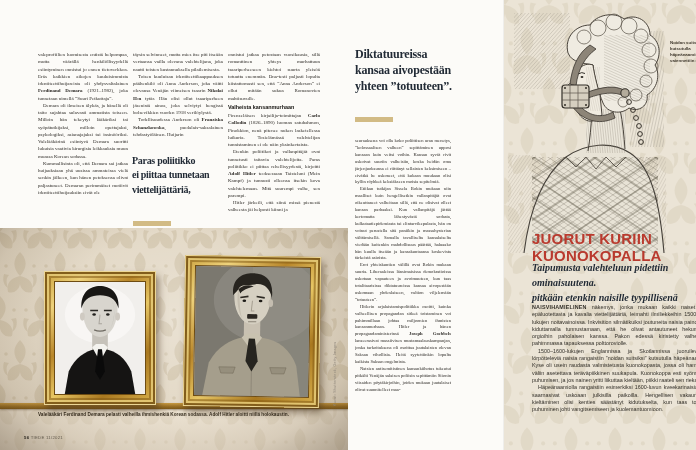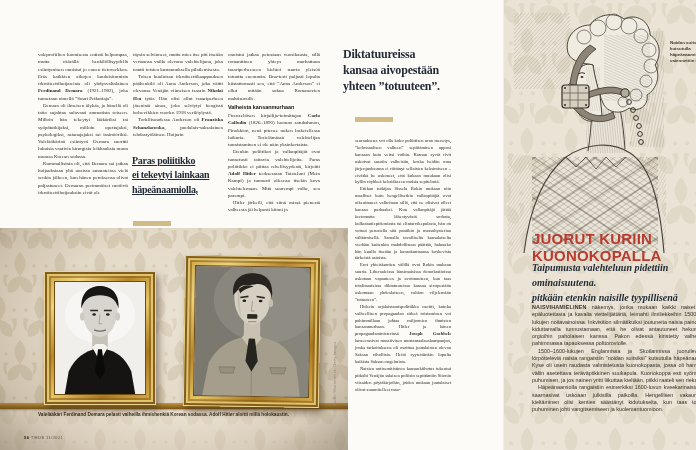--- a/index.html
+++ b/index.html
@@ -17,26 +17,26 @@
   .col .b{font-weight:700;}
   .c1{left:38px;top:51px;width:90px;height:178px;}
   .c2{left:133px;top:51px;width:90px;height:104px;}
   .c3{left:228px;top:51px;width:92px;height:162px;}
   .c4{left:355px;top:138px;width:96px;height:296px;font-size:4.6px;line-height:6.9px;}
   .sec-head{font:700 5.4px/7.25px "Liberation Sans","DejaVu Sans",sans-serif;color:#14120f;margin:2px 0 1px;text-align:left;}
 
   .pullquote{position:absolute;left:132px;top:154px;width:100px;
              font:700 10px/14.4px "Liberation Serif","DejaVu Serif",serif;
              color:var(--ink,#222b36);letter-spacing:-0.3px;}
-  .pullquote div{white-space:nowrap;text-decoration:underline;}
+  .pullquote div{white-space:nowrap;}
   .rule{position:absolute;height:5px;background:var(--accent,#d2bb85);}
   .rule-quote{left:133px;top:221px;width:38px;}
   .rule-col4{left:355px;top:117px;width:38px;}
 
-  .col4-head{position:absolute;left:343px;top:46px;width:110px;
+  .col4-head{position:absolute;left:355px;top:46px;width:110px;
              font:700 12px/16.2px "Liberation Serif","DejaVu Serif",serif;
              color:var(--ink,#222b36);letter-spacing:-0.2px;}
   .col4-head div{white-space:nowrap;}
 
   .credit{position:absolute;left:333px;top:296px;height:110px;
           font:3.6px/4.2px "Liberation Sans","DejaVu Sans",sans-serif;color:#8d857a;
           writing-mode:vertical-rl;transform:rotate(180deg);letter-spacing:.3px;}
 
   
   .photo{position:absolute;left:0;top:228px;width:348px;height:222px;background:var(--wallbase,#e4dac8);overflow:hidden;}
@@ -113,22 +113,22 @@
     </div>
 
     <div class="col c2">
       <p class="para"><span>täysin selvinneet, mutta mies itse piti itseään vertaansa vailla olevana valehtelijana, joka nautti toisten kustannuksella pilailemisesta.</span></p>
       <p class="para ind"><span>Toisen kuuluisan identiteettikaappauksen päähenkilö oli Anna Anderson, joka väitti olevansa Venäjän viimeisen tsaarin </span><span class="b">Nikolai II:n</span><span> tytär. Hän olisi ollut tsaariperheen jäsenistä ainoa, joka selviytyi hengissä bolsevikkien vuoden 1918 verilöylystä.</span></p>
       <p class="para ind"><span>Todellisuudessa Anderson oli </span><span class="b">Franziska Schanzkowska</span><span>, puolalais-saksalainen tehdastyöläinen. Huijarin</span></p>
     </div>
 
     <div class="pullquote">
       <div>Paras poliitikko</div>
-      <div>ei tekeytyi lainkaan</div>
-      <div>häpeänaamiolla,</div>
+      <div>ei piittaa tunnetaan</div>
+      <div>viettelijättäriä,</div>
     </div>
     <div class="rule rule-quote"></div>
 
     <div class="col c3">
       <p class="para"><span>onnistui jatkaa petostaan vuosikausia, sillä romanttinen yhteys murhattuun tsaariperheeseen kiehtoi suurta yleisöä totuutta enemmän. Dna-testi paljasti lopulta kiistattomasti sen, että ”Anna Anderson” ei ollut mitään sukua Romanovien mahtisuvulle.</span></p>
       <div class="sec-head">Valheista kansanmurhaan</div>
       <p class="para"><span>Firenzeläisen kirjailija-toimittajan </span><span class="b">Carlo Collodin</span><span> (1826–1890) luoman satuhahmon, Pinokkion, nenä pitenee nuken lasketellessa luikuria. Tosielämässä valehtelijan tunnistaminen ei ole näin yksinkertaista.</span></p>
       <p class="para ind"><span>Etenkin poliitikot ja vallanpitäjät ovat tunnetusti taitavia valehtelijoita. Paras poliitikko ei piittaa rehellisyydestä, kirjoitti </span><span class="b">Adolf Hitler</span><span> teoksessaan Taisteluni (Mein Kampf) ja tunnusti olleensa itsekin kova valehtelemaan. Mitä suurempi valhe, sen parempi.</span></p>
       <p class="para ind"><span>Hitler järkeili, että siinä missä pienestä valheesta jäi helposti kiinni ja</span></p>
     </div>

